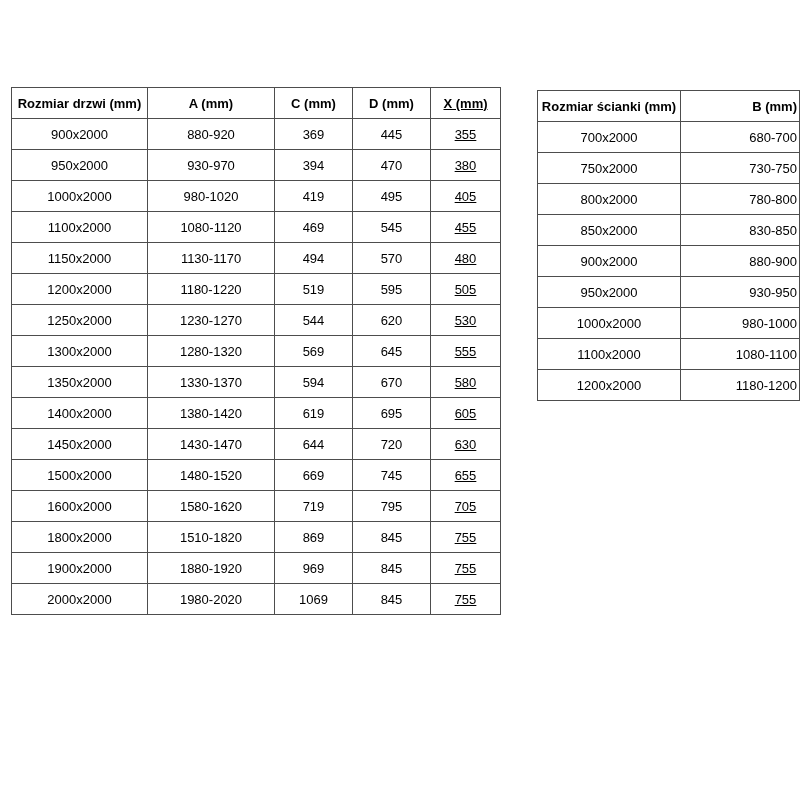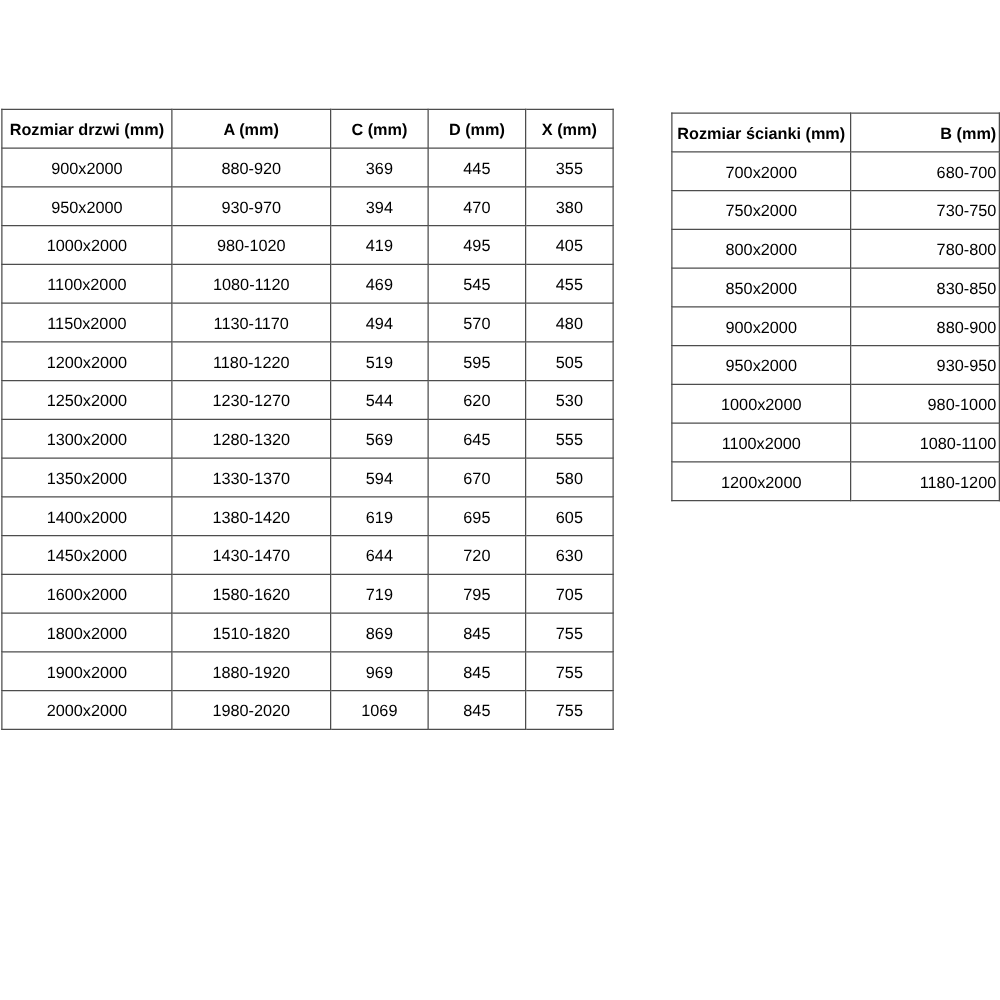--- a/index.html
+++ b/index.html
@@ -31,29 +31,29 @@
     padding: 0 2px;
     overflow: hidden;
     white-space: nowrap;
   }
   table.sizes th {
     font-weight: bold;
     font-size: 13px;
   }
   
   .doors {
-    left: 1px;
+    left: 11px;
     top: 87px;
     width: 474px;
   }
   .doors th:nth-child(1), .doors td:nth-child(1) { width: 131px; }
   .doors th:nth-child(2), .doors td:nth-child(2) { width: 122px; }
   .doors th:nth-child(3), .doors td:nth-child(3) { width: 73px;  }
   .doors th:nth-child(4), .doors td:nth-child(4) { width: 73px;  }
-  .doors th:nth-child(5), .doors td:nth-child(5) { width: 65px;  }
+  .doors th:nth-child(5), .doors td:nth-child(5) { width: 65px; text-decoration: underline;  }
   
   .walls {
     left: 537px;
     top: 90px;
     width: 254px;
   }
   .walls th:nth-child(1), .walls td:nth-child(1) { width: 138px; }
   .walls th:nth-child(2), .walls td:nth-child(2) { width: 114px; text-align: right; }
 </style>
 </head>
@@ -142,20 +142,27 @@
           <td>605</td>
         </tr>
         <tr>
           <td>1450x2000</td>
           <td>1430-1470</td>
           <td>644</td>
           <td>720</td>
           <td>630</td>
         </tr>
         <tr>
+          <td>1500x2000</td>
+          <td>1480-1520</td>
+          <td>669</td>
+          <td>745</td>
+          <td>655</td>
+        </tr>
+        <tr>
           <td>1600x2000</td>
           <td>1580-1620</td>
           <td>719</td>
           <td>795</td>
           <td>705</td>
         </tr>
         <tr>
           <td>1800x2000</td>
           <td>1510-1820</td>
           <td>869</td>

